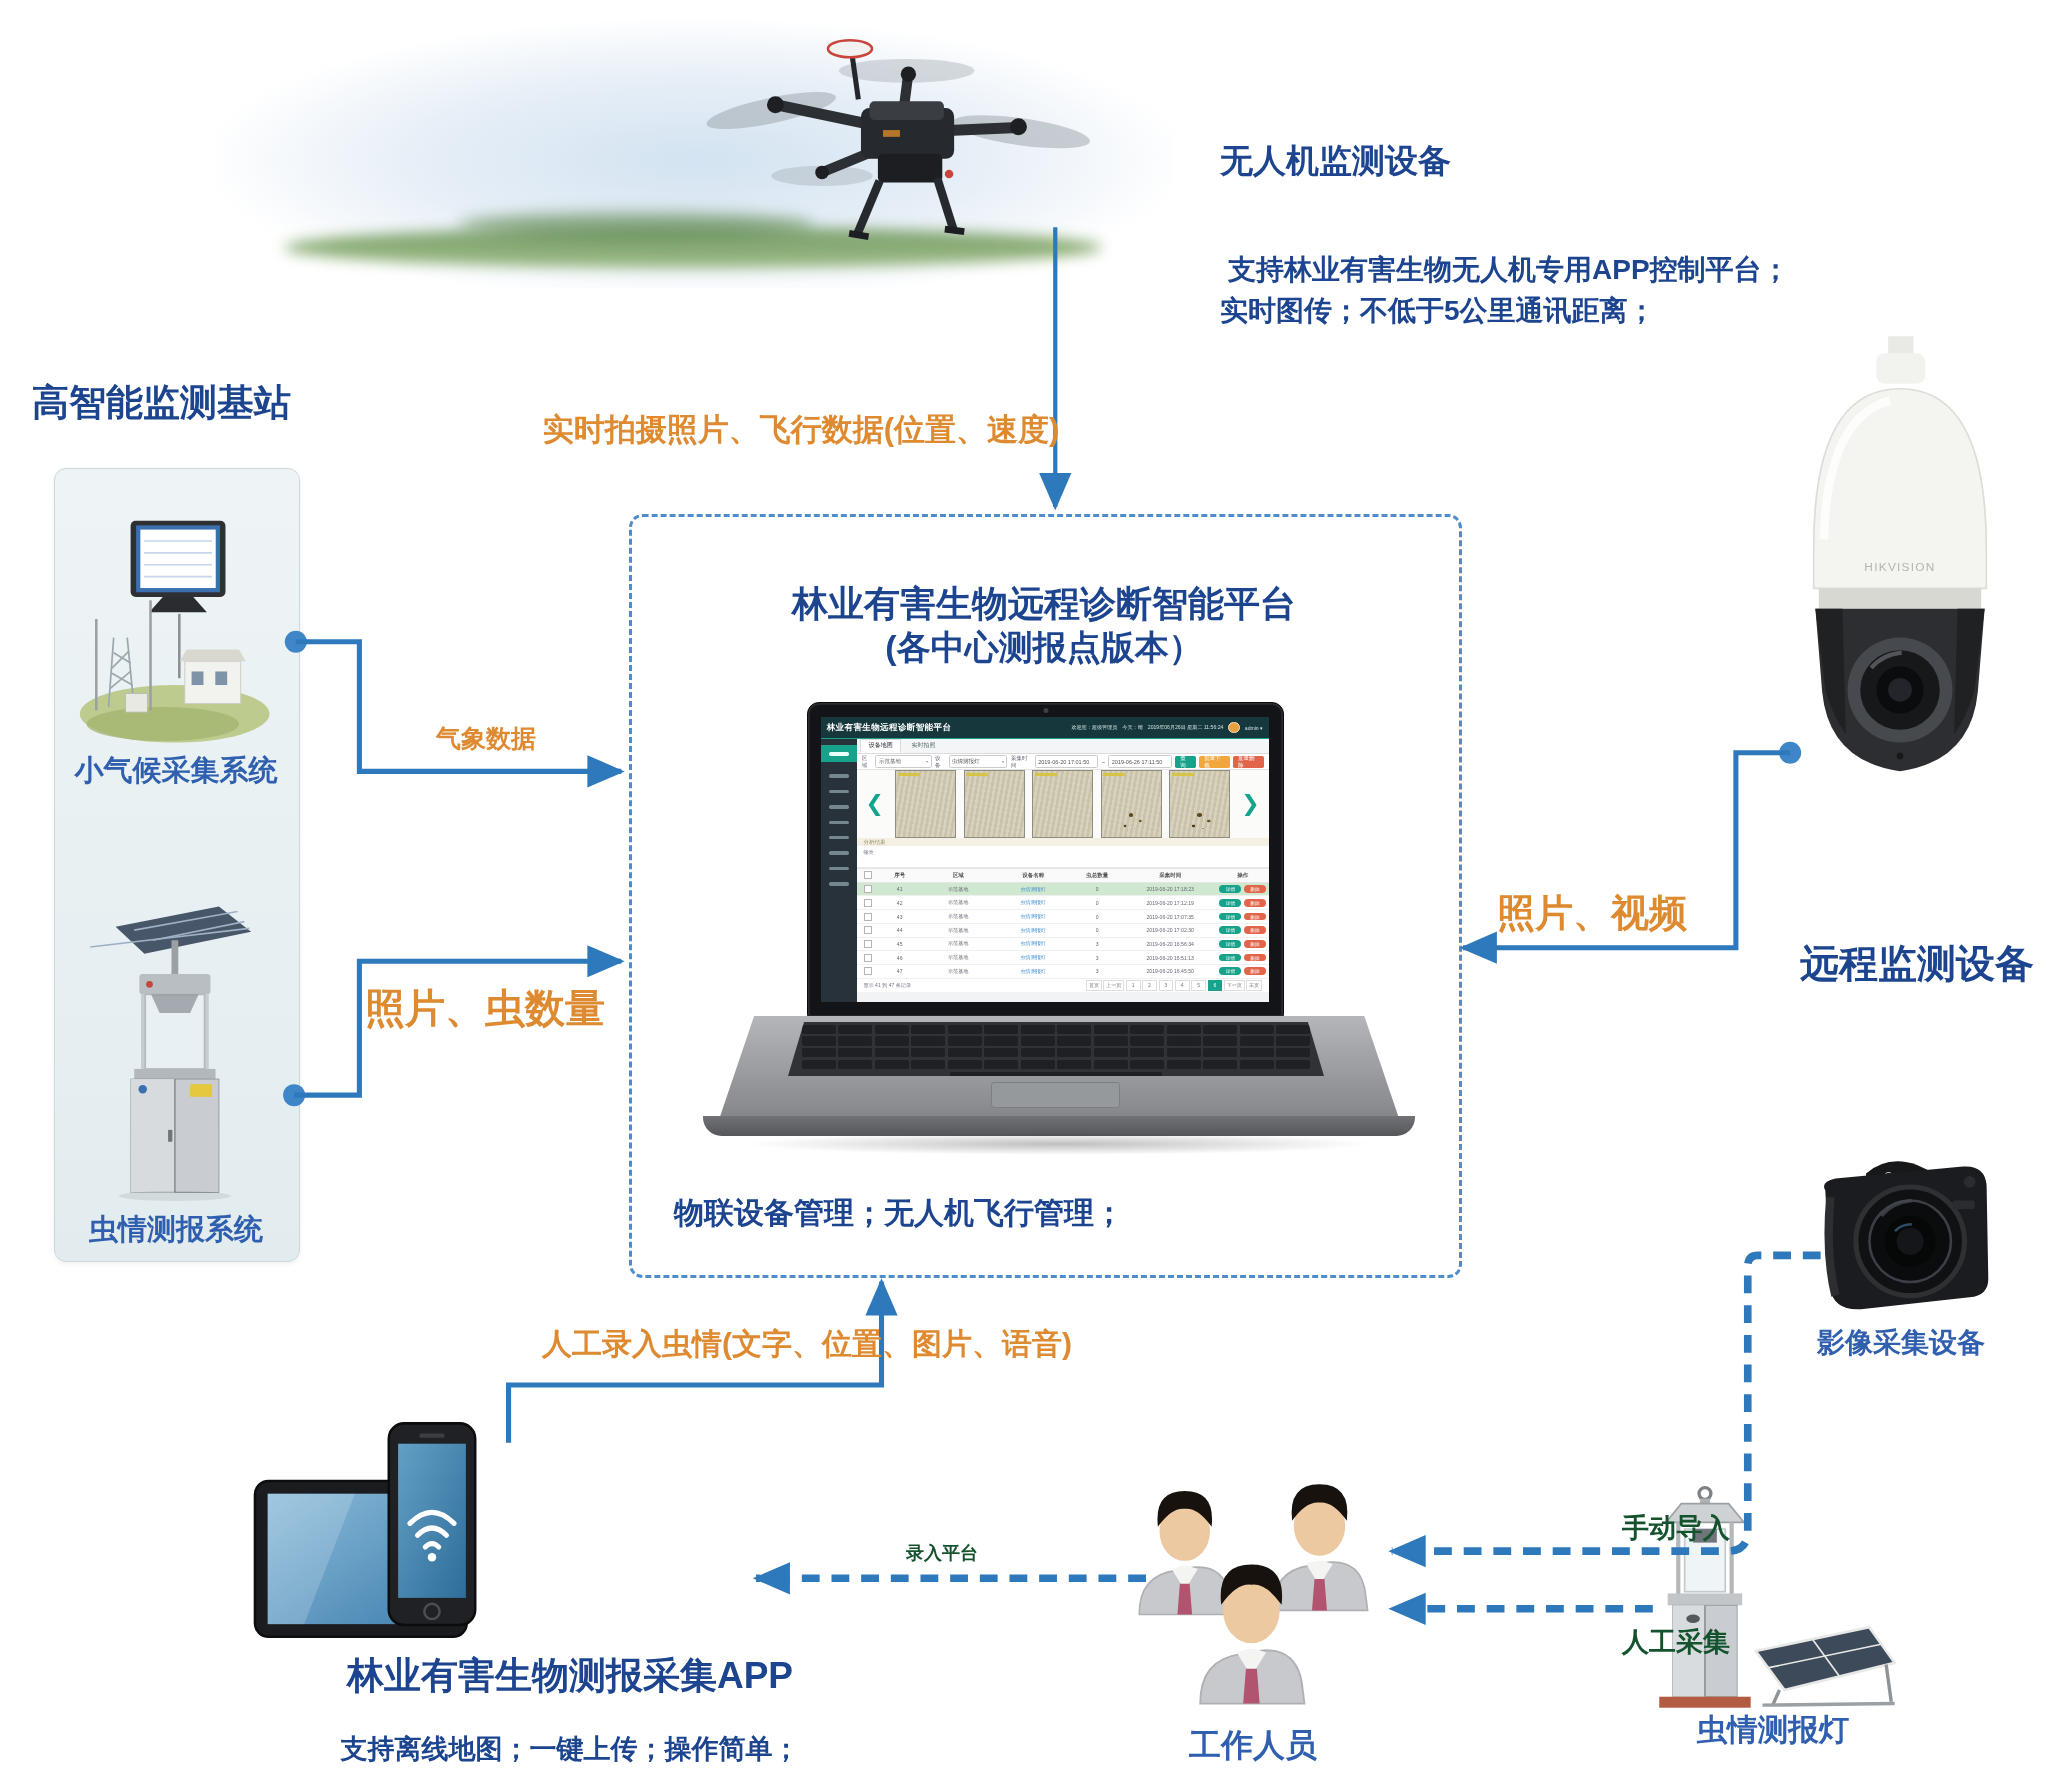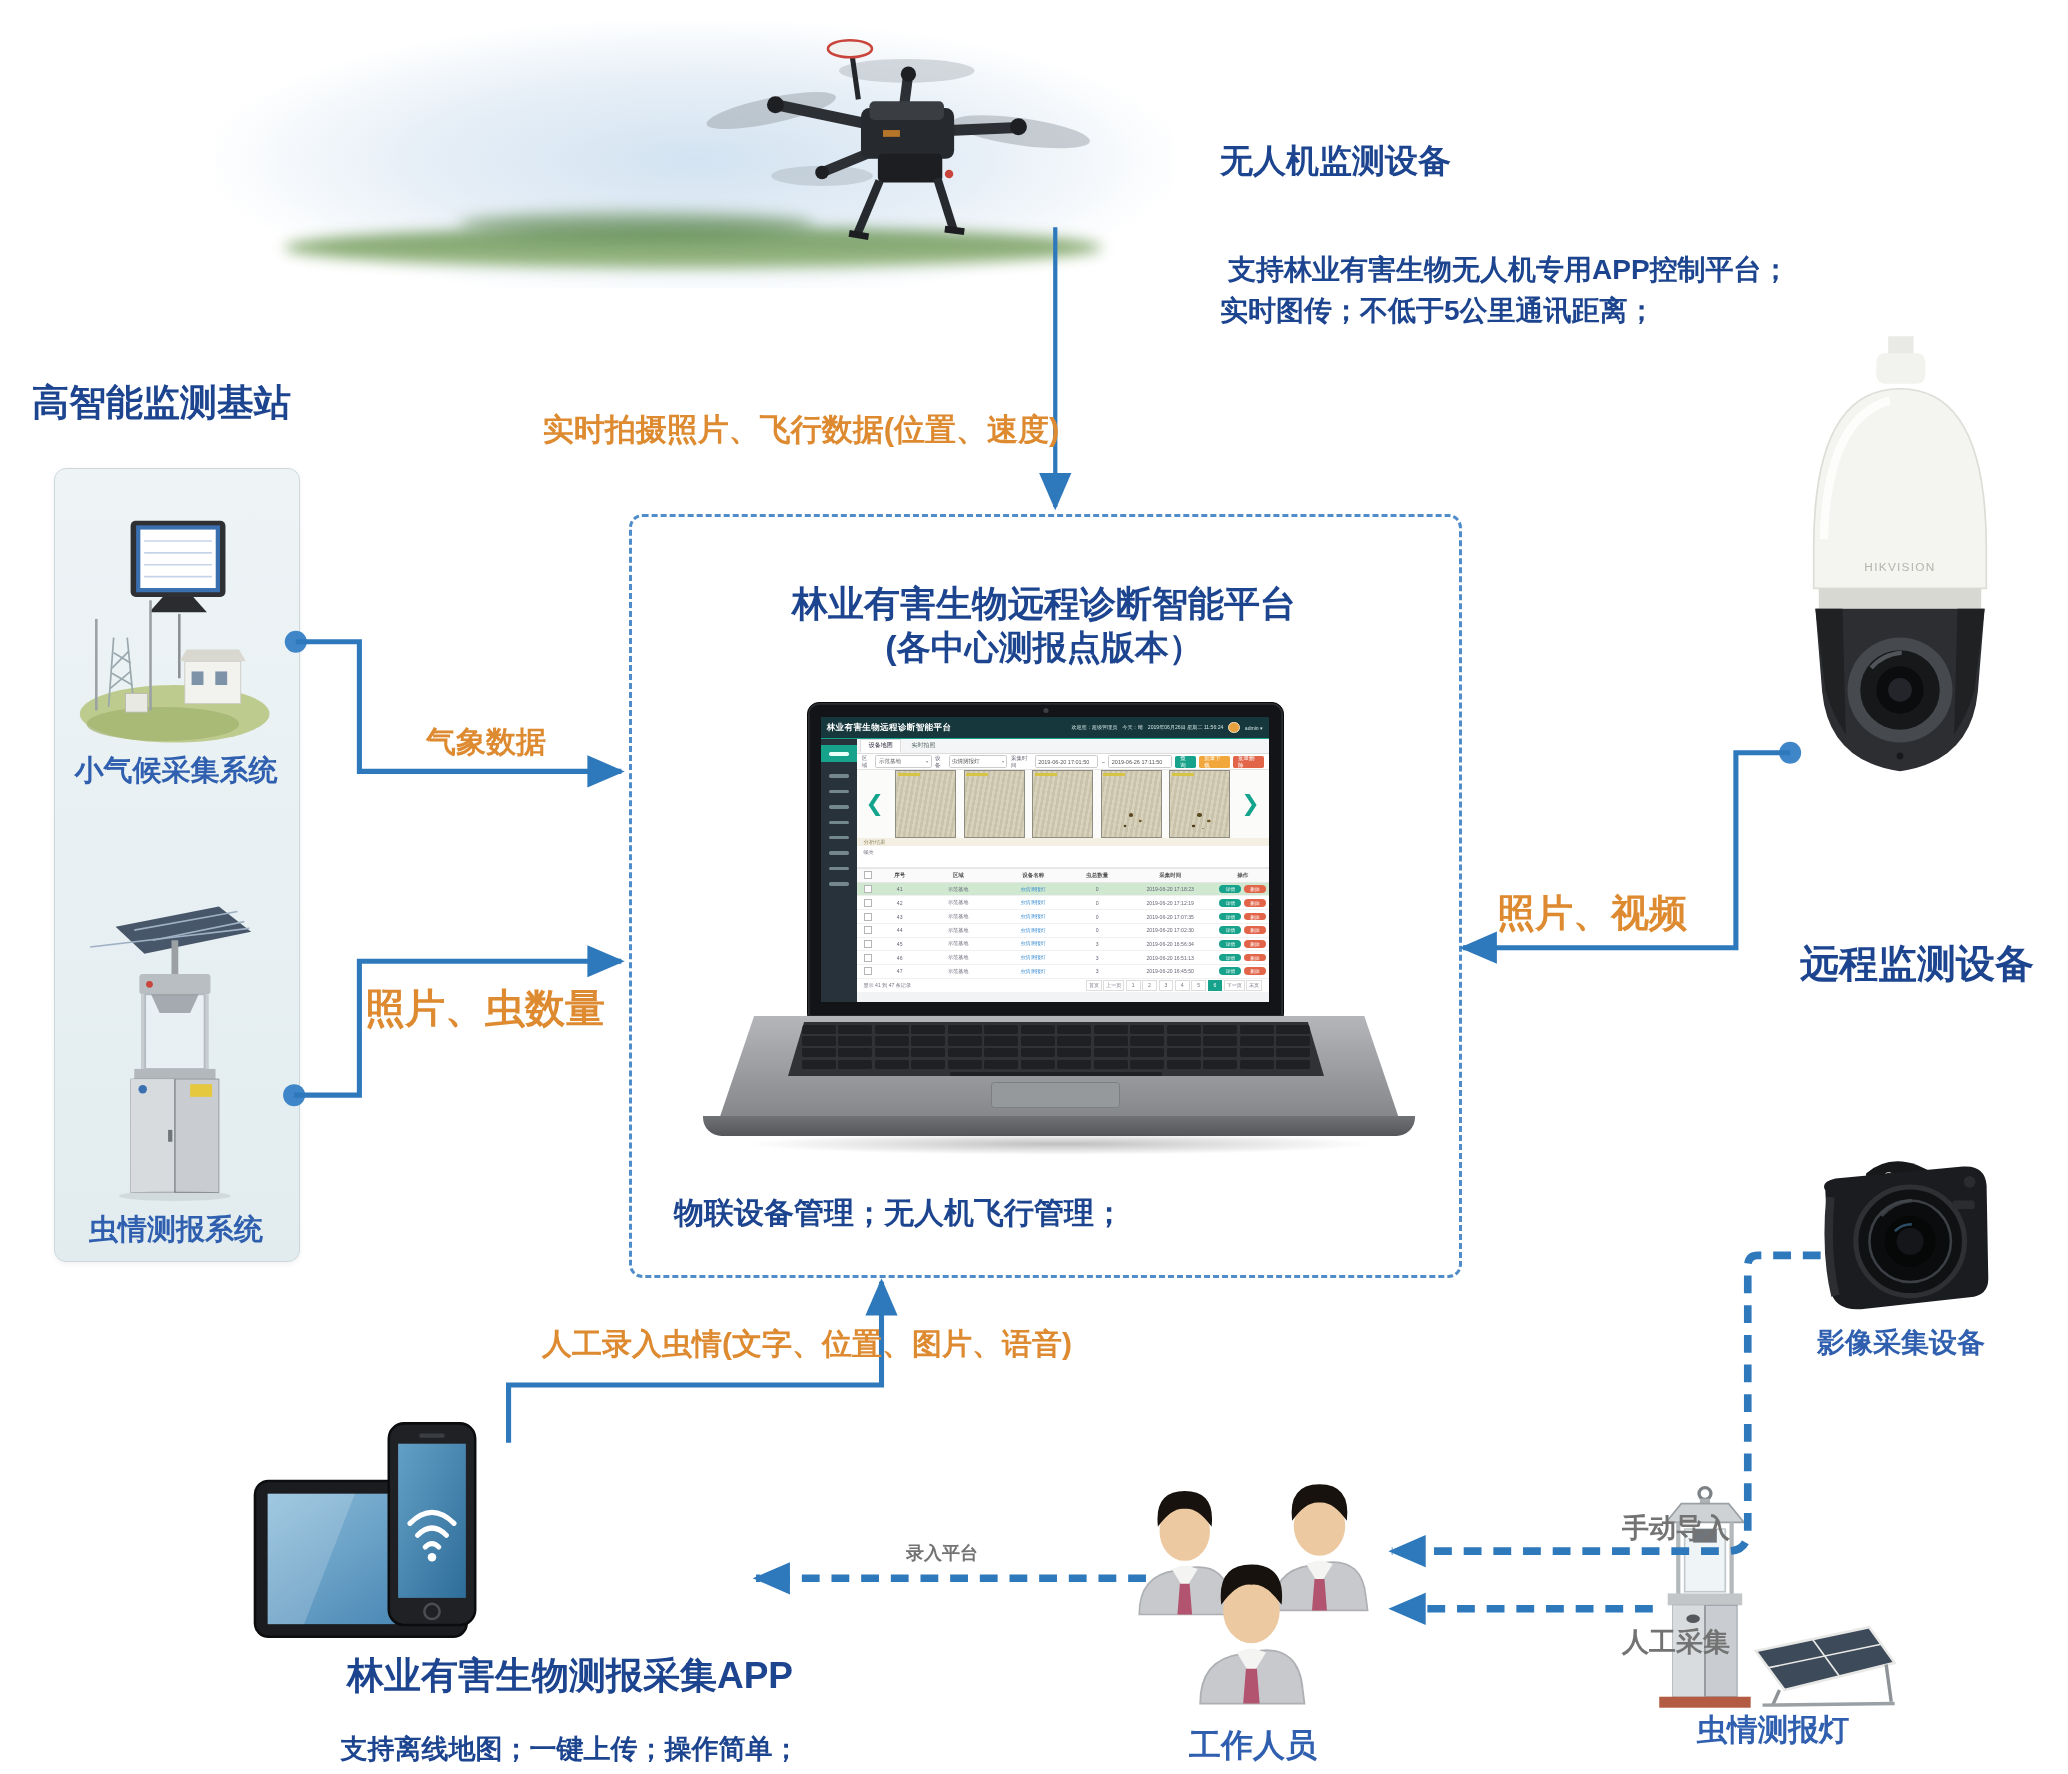--- a/index.html
+++ b/index.html
@@ -3,21 +3,21 @@
 <meta charset="utf-8">
 <style>
   html,body{margin:0;padding:0;background:#fff;}
   #canvas{position:relative;width:2069px;height:1775px;background:#fff;overflow:hidden;
           font-family:"Liberation Sans","DejaVu Sans",sans-serif;}
   .abs{position:absolute;}
   .ctr{transform:translateX(-50%);white-space:nowrap;}
   .t-blue{color:#1c448f;font-weight:bold;}
   .t-blue2{color:#2f5fae;font-weight:bold;}
   .t-orange{color:#dd8a30;font-weight:bold;}
-  .t-salmon{color:#737373;font-weight:bold;}
+  .t-salmon{color:#14532d;font-weight:bold;}
   
   .sky{left:216px;top:21px;width:958px;height:267px;
        background:radial-gradient(ellipse at 50% 52%,#d3e3f1 0%,#e7eff7 42%,rgba(255,255,255,0) 73%);}
   .trees{left:284px;top:227px;width:818px;height:41px;background:linear-gradient(#5f8c4b,#83a963);
          border-radius:50%;filter:blur(6.8px);opacity:.8;}
   .trees2{left:458px;top:212px;width:356px;height:25.4px;background:#4f7c3f;border-radius:50%;filter:blur(7.6px);opacity:.55;}
   
   .panel{left:54px;top:468px;width:244px;height:792px;background:linear-gradient(#eef4f6,#e2ecef);
          border:0.8px solid #ccd8dc;border-radius:12px;box-shadow:0 1.7px 5.1px rgba(0,0,0,.06);}
   
@@ -572,21 +572,21 @@
   <div class="abs t-blue" style="left:32px;top:378px;font-size:37px;">高智能监测基站</div>
 
   <div class="abs t-orange ctr" style="left:801px;top:409px;font-size:31px;">实时拍摄照片、飞行数据(位置、速度)</div>
 
   <div class="abs t-blue ctr" style="left:1044px;top:580px;font-size:36px;">林业有害生物远程诊断智能平台</div>
   <div class="abs t-blue ctr" style="left:1044px;top:625px;font-size:34px;">(各中心测报点版本）</div>
 
   <div class="abs t-blue2 ctr" style="left:176px;top:751px;font-size:29px;">小气候采集系统</div>
   <div class="abs t-blue2 ctr" style="left:176px;top:1210px;font-size:29px;">虫情测报系统</div>
 
-  <div class="abs t-orange ctr" style="left:486px;top:722px;font-size:30px;">气象数据</div>
+  <div class="abs t-orange ctr" style="left:486px;top:722px;font-size:25px;">气象数据</div>
   <div class="abs t-orange ctr" style="left:485px;top:981px;font-size:40px;">照片、虫数量</div>
 
   <div class="abs t-orange ctr" style="left:1592px;top:888px;font-size:38px;">照片、视频</div>
   <div class="abs t-blue ctr" style="left:1917px;top:937px;font-size:39px;">远程监测设备</div>
 
   <div class="abs t-orange ctr" style="left:807px;top:1324px;font-size:30px;">人工录入虫情(文字、位置、图片、语音)</div>
 
   <div class="abs t-blue" style="left:674px;top:1193px;font-size:30px;">物联设备管理；无人机飞行管理；</div>
 
   <div class="abs t-blue ctr" style="left:570px;top:1651px;font-size:37px;">林业有害生物测报采集APP</div>

